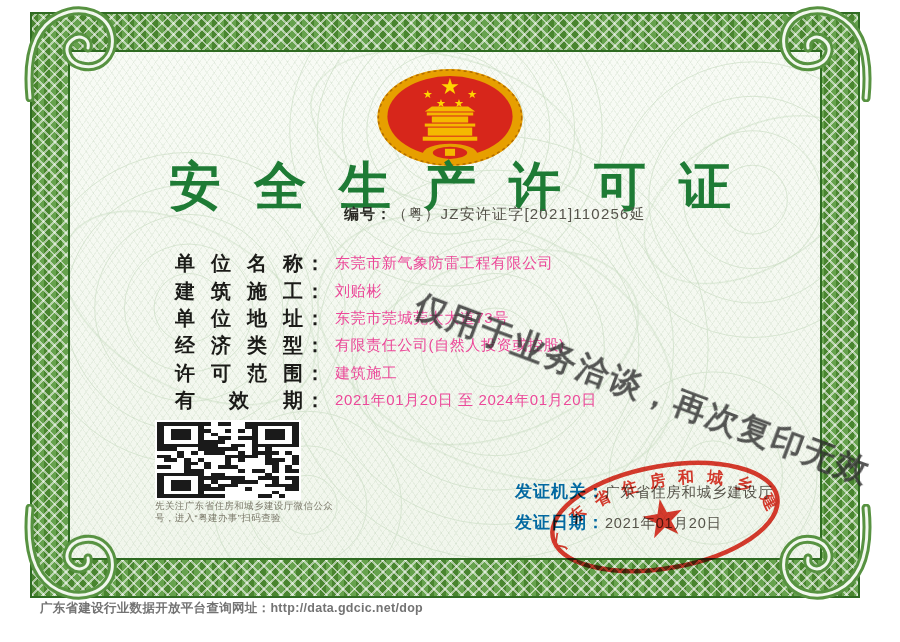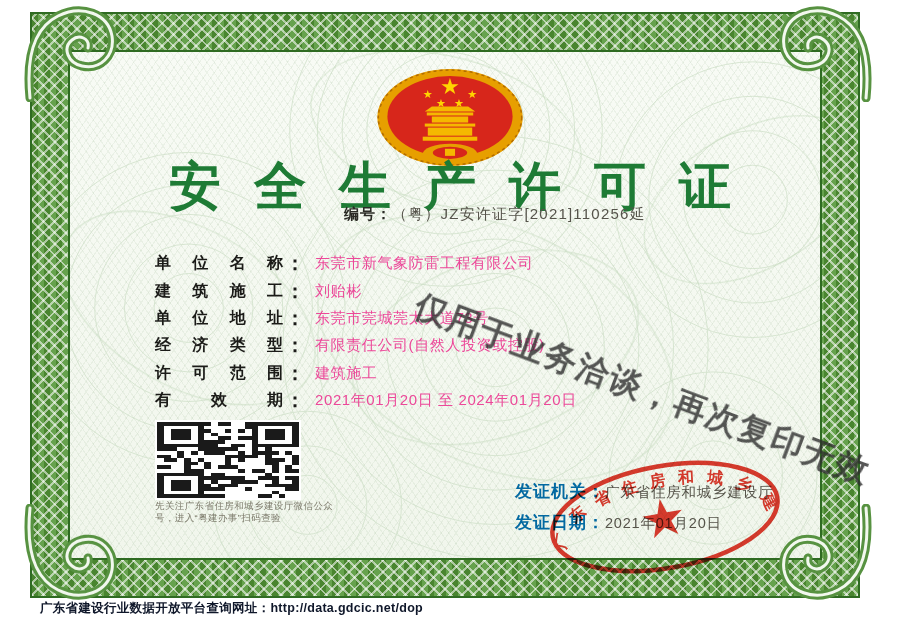--- a/index.html
+++ b/index.html
@@ -33,22 +33,22 @@
   .title{position:absolute;left:0;right:0;top:152px;z-index:6;text-align:center;
          font-size:52px;font-weight:bold;color:#1e7b35;letter-spacing:33px;text-indent:33px;
          font-family:"Liberation Sans","DejaVu Sans",sans-serif;}
 
   .cert-no{position:absolute;left:344px;top:205px;z-index:6;font-size:15px;white-space:nowrap;}
   .cert-no .lbl{font-weight:bold;color:#2b2b26;letter-spacing:1px;}
   .cert-no .val{color:#55534a;letter-spacing:1.2px;}
 
   .fields{position:absolute;left:155px;top:250px;z-index:6;}
   .frow{height:27.4px;display:flex;align-items:center;white-space:nowrap;}
-  .flabel{display:inline-block;width:128px;font-size:16px;font-weight:bold;color:#1b1b18;
-          text-align:justify;text-align-last:justify;}
+  .flabel{display:inline-block;width:128px;font-size:20px;font-weight:bold;color:#1b1b18;
+          text-align:justify;text-align-last:justify;margin-left:20px;}
   .fcolon{font-size:20px;font-weight:bold;color:#1b1b18;margin:0 10px 0 2px;}
   .fvalue{font-size:15px;color:#ec4899;letter-spacing:.6px;}
 
   .qr-wrap{position:absolute;left:155px;top:420px;z-index:6;}
   .qr{width:146px;height:80px;background:#ffffff;padding:2px;box-sizing:border-box;
       display:grid;grid-template-columns:repeat(21,1fr);grid-template-rows:repeat(21,1fr);}
   .qb{background:#1a1a1a;}
   .qr-caption{width:184px;font-size:9.5px;line-height:11.5px;color:#7d7b6c;letter-spacing:.4px;}
 
   .issuer-row{position:absolute;left:515px;top:480px;z-index:6;white-space:nowrap;}
@@ -58,21 +58,21 @@
 
   .seal{position:absolute;left:543px;top:456px;width:244px;height:122px;z-index:7;
         mix-blend-mode:multiply;opacity:.92;}
 
   .watermark{position:absolute;left:424px;top:284px;z-index:9;white-space:nowrap;
              transform:rotate(20.5deg);transform-origin:0 0;
              font-size:33px;font-weight:bold;letter-spacing:1.5px;color:#2e2e2e;opacity:.8;
              pointer-events:none;}
 
   .footer{position:absolute;left:40px;top:600px;z-index:6;font-size:12.5px;font-weight:bold;
-          color:#0f172a;letter-spacing:.3px;}
+          color:#737373;letter-spacing:.3px;}
 </style>
 </head>
 <body>
 
 <div class="page">
 
   <div class="frame">
     <div class="inner">
 
       <svg class="guilloche" viewBox="0 0 758 514" preserveAspectRatio="none">

